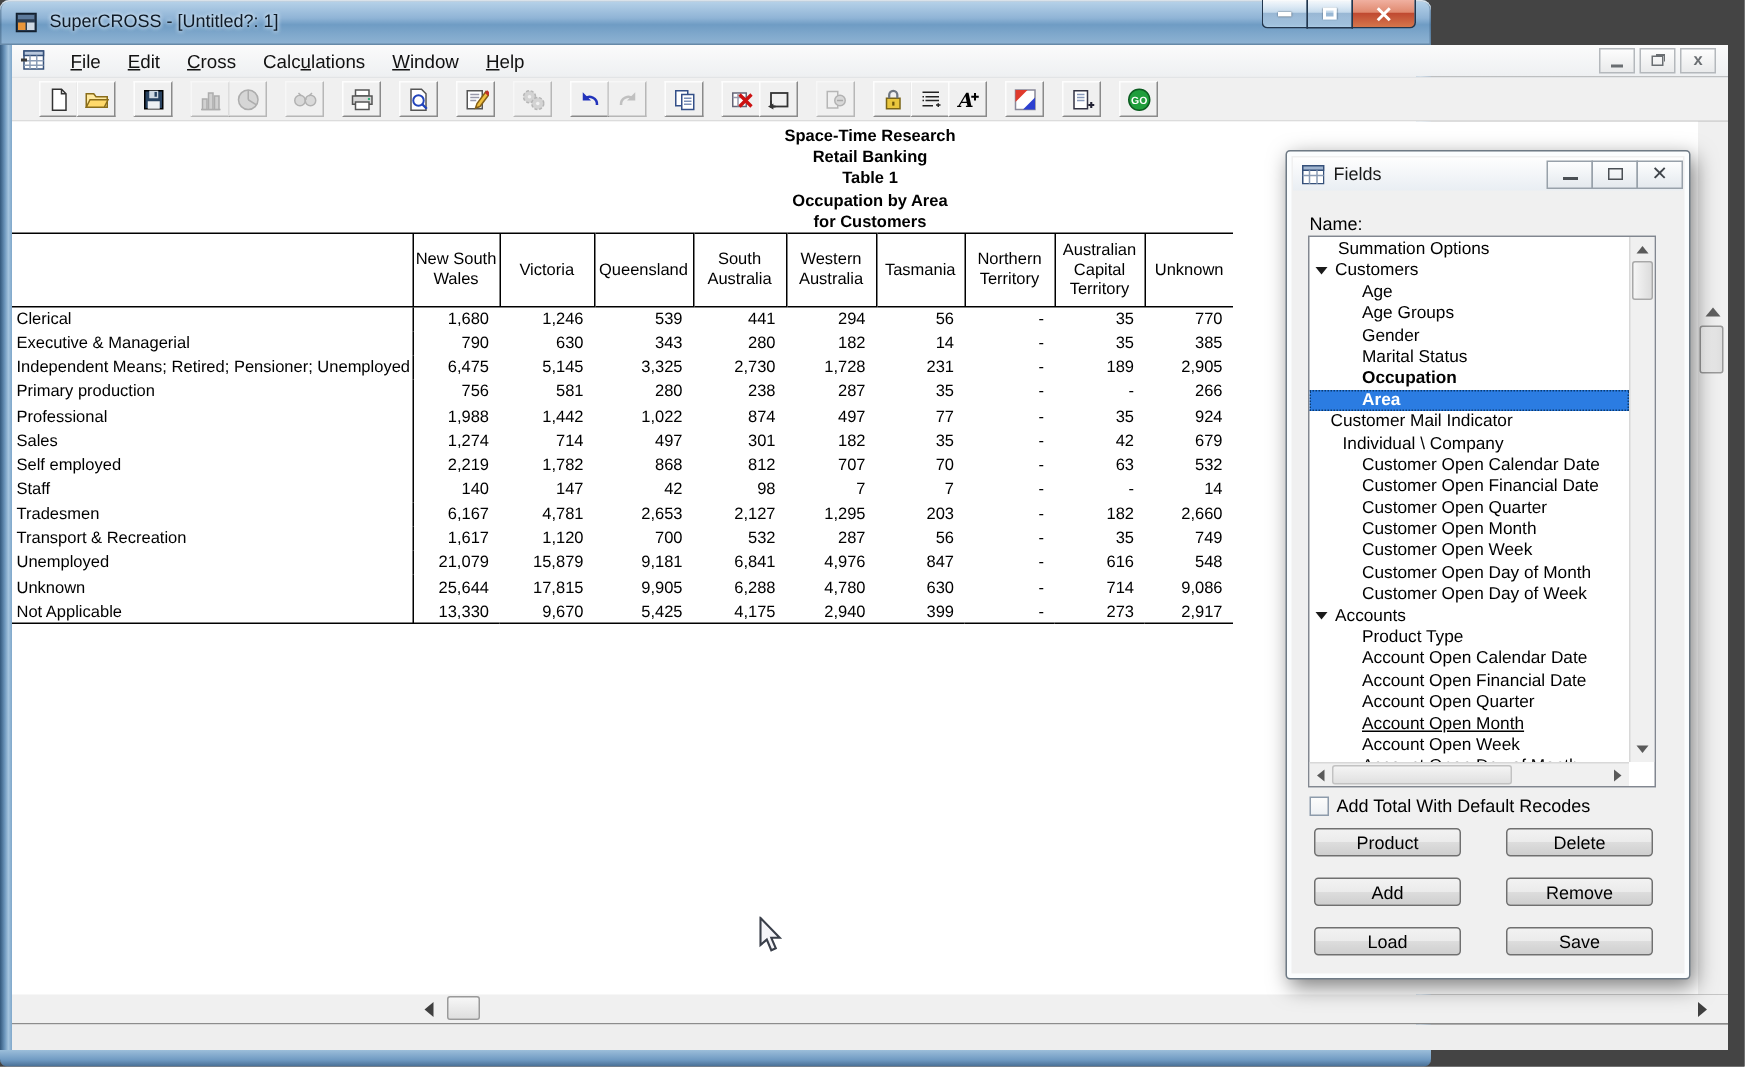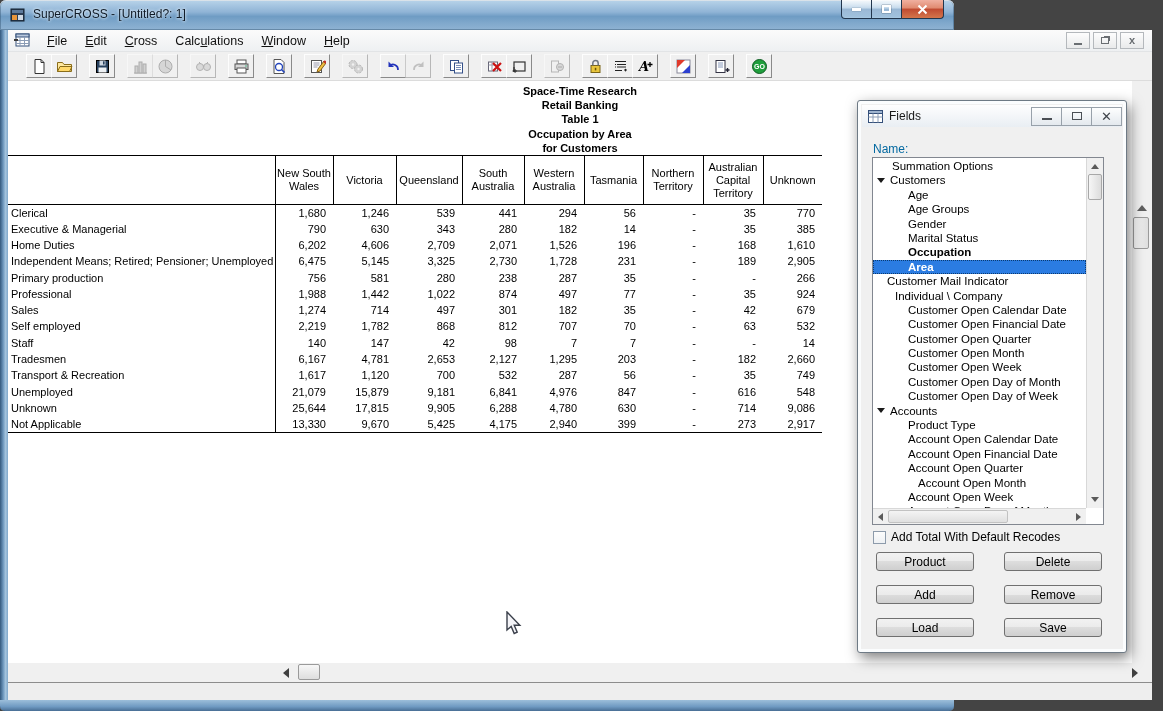--- a/index.html
+++ b/index.html
@@ -92,21 +92,21 @@
     box-shadow:inset 0 0 0 3px #fbfdfe, 3px 5px 14px rgba(0,0,0,.5); }
   .dlg-title { position:absolute; left:4px; top:4px; right:4px; height:22px; display:flex; align-items:center;
     background:linear-gradient(#fefefe,#e9eef3); font-size:12px; color:#1a1a1a; }
   .dlg-title svg { margin:0 6px 0 6px; }
   .dlg-btns { margin-left:auto; display:flex; }
   .dlg-btn { width:31px; height:19px; border:1px solid #98a1aa; margin-left:-1px;
     background:linear-gradient(#fdfefe,#e4e9ee); display:flex; align-items:center; justify-content:center; }
   .d-min { width:10px; height:2px; background:#4a4f54; margin-top:6px; }
   .d-max { width:10px; height:8px; border:1px solid #4a4f54; }
   .d-x { font-size:13px; font-weight:bold; color:#3f444a; line-height:1; font-family:"DejaVu Sans",sans-serif; }
-  .dlg-name-label { position:absolute; left:15px; top:41px; font-size:12px; color:#0369a1; }
+  .dlg-name-label { position:absolute; left:15px; top:41px; font-size:12px; color:#000000; }
   .listbox { position:absolute; left:14px; top:56px; width:232px; height:368px; background:#fff;
     border:1px solid #828790; overflow:hidden; }
   .list-items { position:absolute; left:0; top:1px; right:17px; bottom:16px; overflow:hidden; }
   .li { height:14.4px; line-height:14.4px; font-size:11.5px; color:#000; white-space:nowrap; display:flex; align-items:center; }
   .li .tri { width:0; height:0; border-left:4px solid transparent; border-right:4px solid transparent;
     border-top:5px solid #1a1a1a; margin:0 5px 0 4px; }
   .li.bold { font-weight:bold; }
   .li.selected { background:#2b7ce2; color:#fff; outline:1px dotted #0a3a70; outline-offset:-1px; }
   .lb-vscroll { position:absolute; right:0; top:0; bottom:16px; width:17px; background:#f0f0f0; border-left:1px solid #d8d8d8; }
   .lb-up { position:absolute; left:4px; top:6px; width:0; height:0; border-left:4px solid transparent;
@@ -480,32 +480,20 @@
             <td class="num">630</td>
             <td class="num">343</td>
             <td class="num">280</td>
             <td class="num">182</td>
             <td class="num">14</td>
             <td class="num">-</td>
             <td class="num">35</td>
             <td class="num">385</td>
           </tr>
           <tr>
-            <td class="lbl">Home Duties</td>
-            <td class="num">6,202</td>
-            <td class="num">4,606</td>
-            <td class="num">2,709</td>
-            <td class="num">2,071</td>
-            <td class="num">1,526</td>
-            <td class="num">196</td>
-            <td class="num">-</td>
-            <td class="num">168</td>
-            <td class="num">1,610</td>
-          </tr>
-          <tr>
             <td class="lbl">Independent Means; Retired; Pensioner; Unemployed</td>
             <td class="num">6,475</td>
             <td class="num">5,145</td>
             <td class="num">3,325</td>
             <td class="num">2,730</td>
             <td class="num">1,728</td>
             <td class="num">231</td>
             <td class="num">-</td>
             <td class="num">189</td>
             <td class="num">2,905</td>
@@ -733,21 +721,21 @@
           </div>
           <div class="li" style="padding-left: 35px;">
             <span>Account Open Calendar Date</span>
           </div>
           <div class="li" style="padding-left: 35px;">
             <span>Account Open Financial Date</span>
           </div>
           <div class="li" style="padding-left: 35px;">
             <span>Account Open Quarter</span>
           </div>
-          <div class="li" style="padding-left: 45px;">
+          <div class="li" style="padding-left: 35px; text-decoration: underline;">
             <span>Account Open Month</span>
           </div>
           <div class="li" style="padding-left: 35px;">
             <span>Account Open Week</span>
           </div>
           <div class="li" style="padding-left: 35px;">
             <span>Account Open Day of Month</span>
           </div>
         </div>
       <div class="lb-vscroll">

